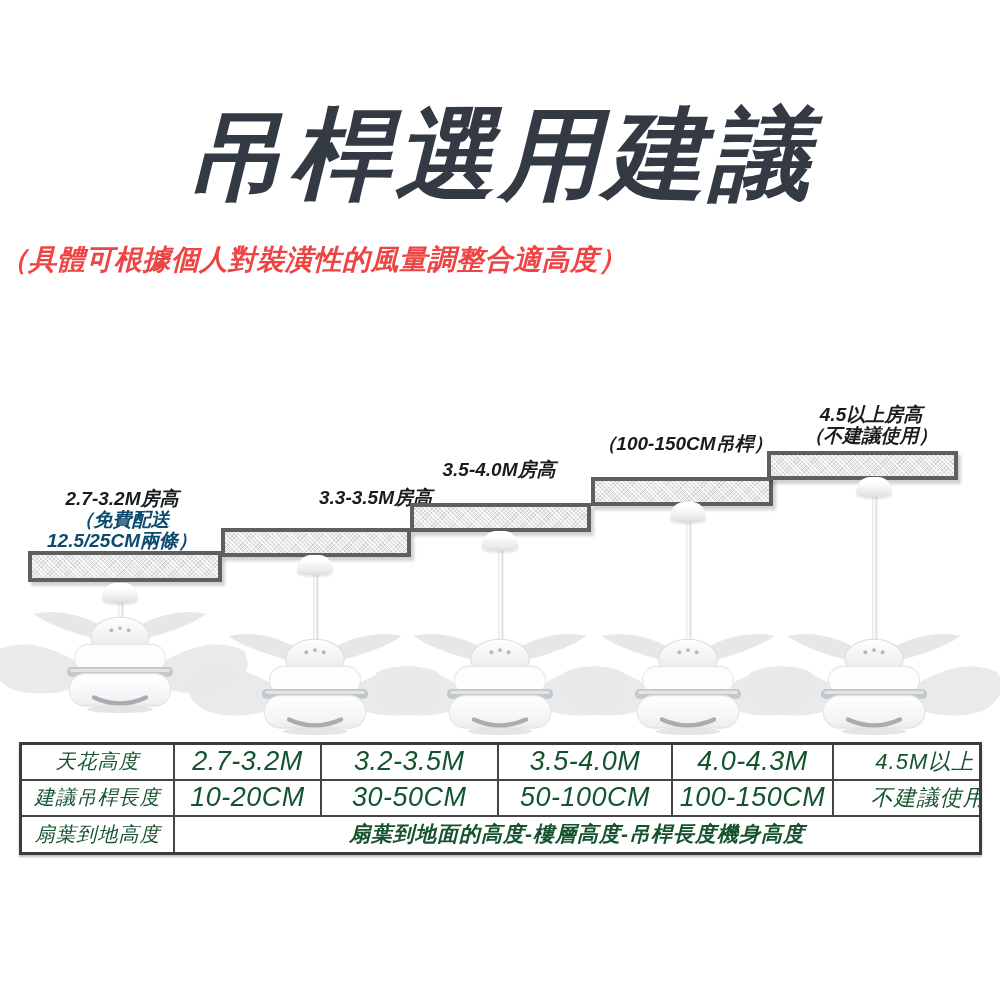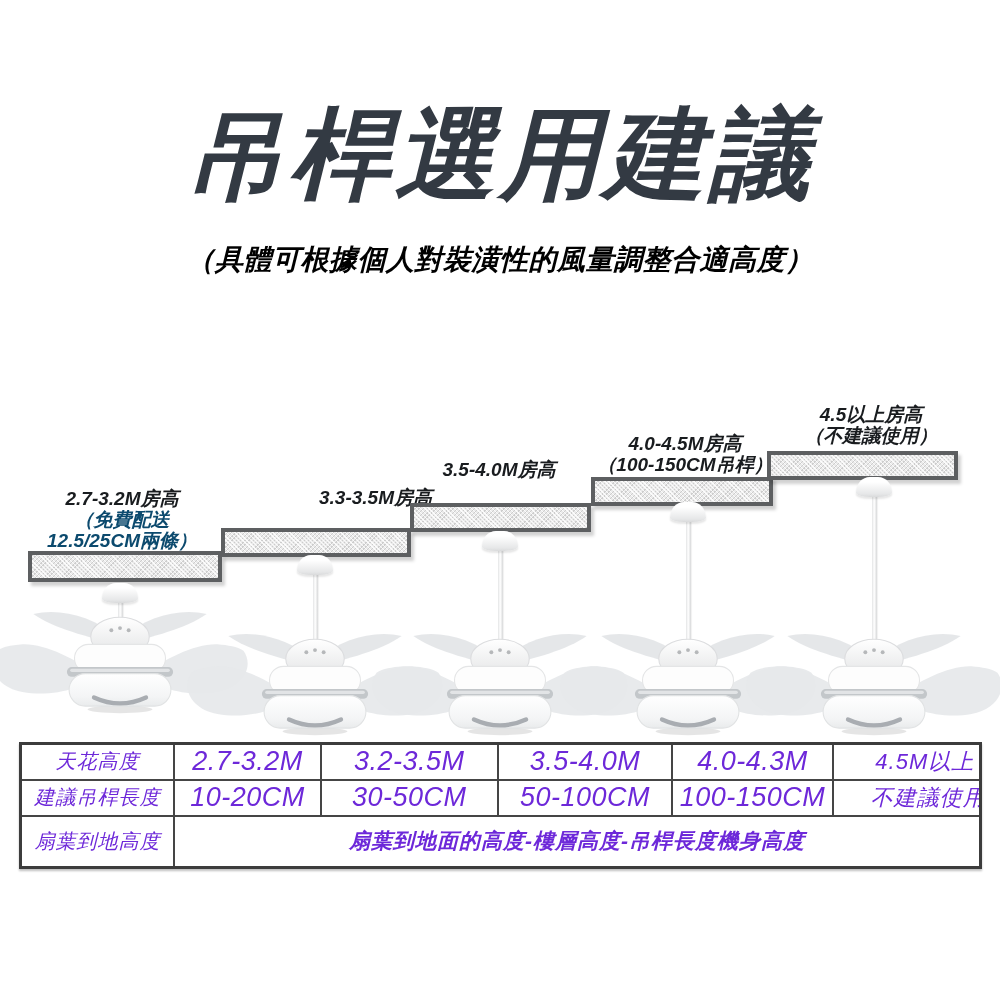--- a/index.html
+++ b/index.html
@@ -8,22 +8,22 @@
     font-family:"Liberation Sans",sans-serif;
     font-style:italic;
   }
   
   .title{
     position:absolute;top:92px;left:0;width:1000px;text-align:center;
     font-size:100px;font-weight:900;letter-spacing:5px;color:#333a43;
     margin:0;line-height:1.25;
   }
   .subtitle{
-    position:absolute;top:241px;left:0;width:1000px;text-align:center;
-    font-size:28px;font-weight:bold;color:#000000;letter-spacing:0.5px;
+    position:absolute;top:241px;left:0;width:1000px;text-align:left;
+    font-size:28px;font-weight:bold;color:#ef4444;letter-spacing:0.5px;
   }
   
   .label{position:absolute;width:240px;text-align:center;font-size:19px;font-weight:bold;
          color:#191c1f;line-height:21px;}
   .label .red{color:#0c4a6e;}
   .plate{
     position:absolute;border:4px solid #5d5f61;background-color:#eaeaea;
     background-image:
       repeating-linear-gradient(45deg, rgba(255,255,255,.85) 0 1px, rgba(0,0,0,0) 1px 3px),
       repeating-linear-gradient(-45deg, rgba(150,150,150,.35) 0 1px, rgba(0,0,0,0) 1px 3px);
@@ -43,21 +43,21 @@
   .fan{position:absolute;width:260px;height:109px;}
   
   table.spec{
     position:absolute;left:19px;top:742px;width:963px;
     border-collapse:collapse;table-layout:fixed;
     border:3px solid #3c3c3c;box-shadow:0 2px 2px rgba(0,0,0,.25);
     background:#fff;
   }
   table.spec td{
     border:2px solid #454545;text-align:center;vertical-align:middle;
-    padding:0;color:#6d28d9;overflow:hidden;white-space:nowrap;
+    padding:0;color:#14532d;overflow:hidden;white-space:nowrap;
   }
   table.spec tr{height:36px;}
   td.rowlabel{font-size:20px;letter-spacing:1px;}
   td.val{font-size:27px;letter-spacing:0.5px;}
   td.val.small{font-size:22px;letter-spacing:1px;padding-left:37px;}
   td.note{font-size:21px;font-weight:bold;color:#e2231a;padding-right:128px;letter-spacing:1px;margin-top:34px;}
   .hidden-defs{position:absolute;width:0;height:0;overflow:hidden;}
 </style>
 </head>
 <body>
@@ -125,21 +125,20 @@
       <div>3.5-4.0M房高</div>
     </div>
     <div class="plate" style="left:410px;top:503px;width:173px;height:21px;"></div>
     <div class="rod" style="left:498px;top:546px;height:97px;"></div>
     <div class="canopy" style="left:482px;top:531px;"></div>
     <svg class="fan" style="left:370px;top:627px;">
         <use href="#fanBody"></use>
       </svg>
 
     <div class="label" style="left:565px;top:433px;">
-      <div>4.0-4.5M房高</div>
       <div>（100-150CM吊桿）</div>
     </div>
     <div class="plate" style="left:591px;top:477px;width:174px;height:21px;"></div>
     <div class="rod" style="left:686px;top:517px;height:126px;"></div>
     <div class="canopy" style="left:670px;top:502px;"></div>
     <svg class="fan" style="left:558px;top:627px;">
         <use href="#fanBody"></use>
       </svg>
 
     <div class="label" style="left:751px;top:404px;">
@@ -174,20 +173,20 @@
       <td class="val small">4.5M以上</td>
     </tr>
     <tr>
       <td class="rowlabel">建議吊桿長度</td>
       <td class="val">10-20CM</td>
       <td class="val">30-50CM</td>
       <td class="val">50-100CM</td>
       <td class="val">100-150CM</td>
       <td class="val small">不建議使用</td>
     </tr>
-    <tr style="height:52px;padding-left:33px;">
+    <tr style="height:38px;padding-left:33px;">
       <td class="rowlabel">扇葉到地高度</td>
       <td class="note" colspan="5">扇葉到地面的高度-樓層高度-吊桿長度機身高度</td>
     </tr>
   </tbody>
     </table>
 
 </div>
 
 </body></html>

